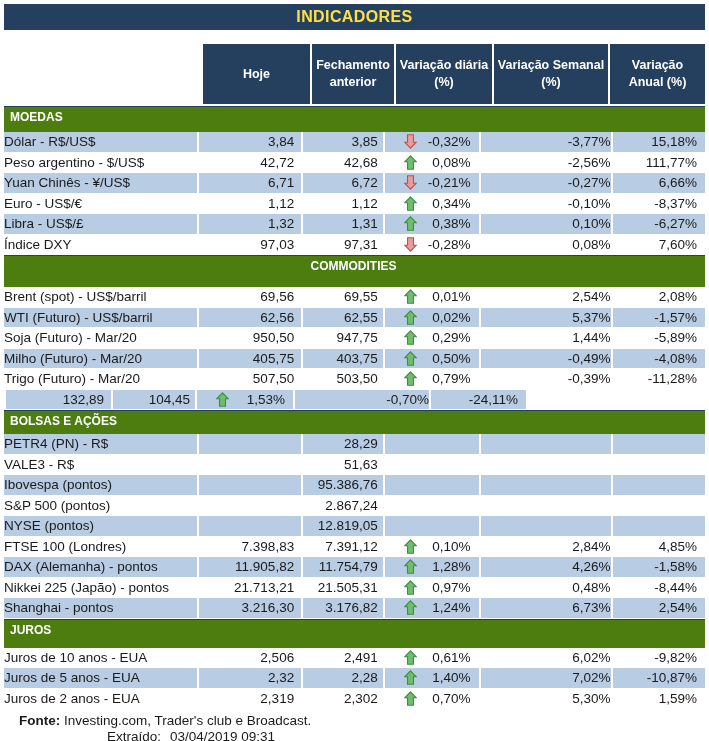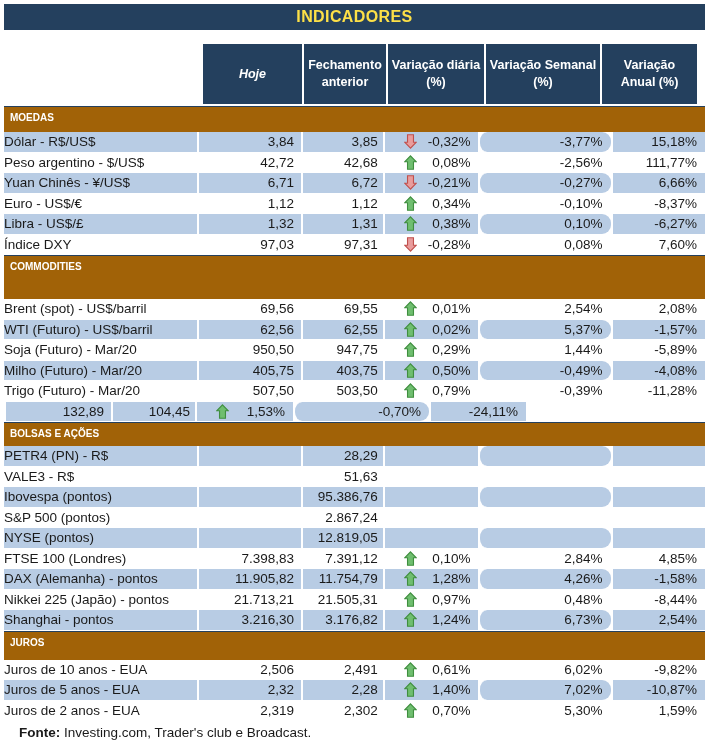--- a/index.html
+++ b/index.html
@@ -29,35 +29,35 @@
   .hcell-spacer{width:199px;background:#fff;}
   .hcell{
     background:#24405E;color:#fff;
     font-weight:bold;font-size:12.5px;line-height:1.35;
     display:flex;flex-direction:column;align-items:center;justify-content:center;
     text-align:center;
     border-left:2px solid #fff;
     box-sizing:border-box;
   }
   .hcell:nth-child(2){border-left:none;}
-  .w-hoje{width:99px;font-style:italic;}
+  .w-hoje{width:107px;}
   .w-fech{width:84px;}
   .w-vard{width:98px;}
   .w-varsem{width:116px;}
   .w-varanual{width:97px;}
   .table{margin:2px 4px 0 4px;}
   .section-band{
-    background:#a16207;color:#fff;
-    font-weight:bold;font-size:10px;line-height:15px;
+    background:#4d7c0f;color:#fff;
+    font-weight:bold;font-size:12px;line-height:15px;
     padding:3px 8px 0 6px;
     box-sizing:border-box;
     border-top:1px solid #24405E;
   }
   .sec-0{height:26px;}
-  .sec-1{height:44px;}
+  .sec-1{height:32px;text-align:center;}
   .sec-2{height:24px;}
   .sec-3{height:29px;}
   .row{
     display:flex;
     height:20.5px;
     box-sizing:border-box;
     border-bottom:1px solid #fff;
     font-size:13.5px;
     align-items:stretch;
     background:#fff;
@@ -68,21 +68,21 @@
     white-space:nowrap;
     border-left:2px solid #fff;
     background:transparent;
   }
   .row.shaded .cell{background:#B8CCE4;}
   .c-label{width:199px;border-left:none;}
   .c-hoje{width:107px;justify-content:flex-end;padding-right:7px;}
   .c-fech{width:84px;justify-content:flex-end;padding-right:5px;}
   .c-vard{width:98px;padding-left:19px;}
   .c-vard .vard-value{margin-left:auto;padding-right:8px;}
-  .c-varsem{width:136px;justify-content:flex-end;padding-right:8px;border-radius:9px;}
+  .c-varsem{width:136px;justify-content:flex-end;}
   .c-varanual{width:97px;justify-content:flex-end;padding-right:8px;}
   .arrow-svg{flex:0 0 auto;display:block;}
   .footer{margin:3px 0 0 6px;font-size:13.5px;}
   .footer-line1{height:17px;line-height:17px;}
   .footer-line1 b{font-weight:bold;margin-left:13px;}
   .footer-line2{height:16px;line-height:16px;margin-left:101px;}
   .footer-line2 .extraido-value{margin-left:9px;}
 </style>
 </head>
 <body>

